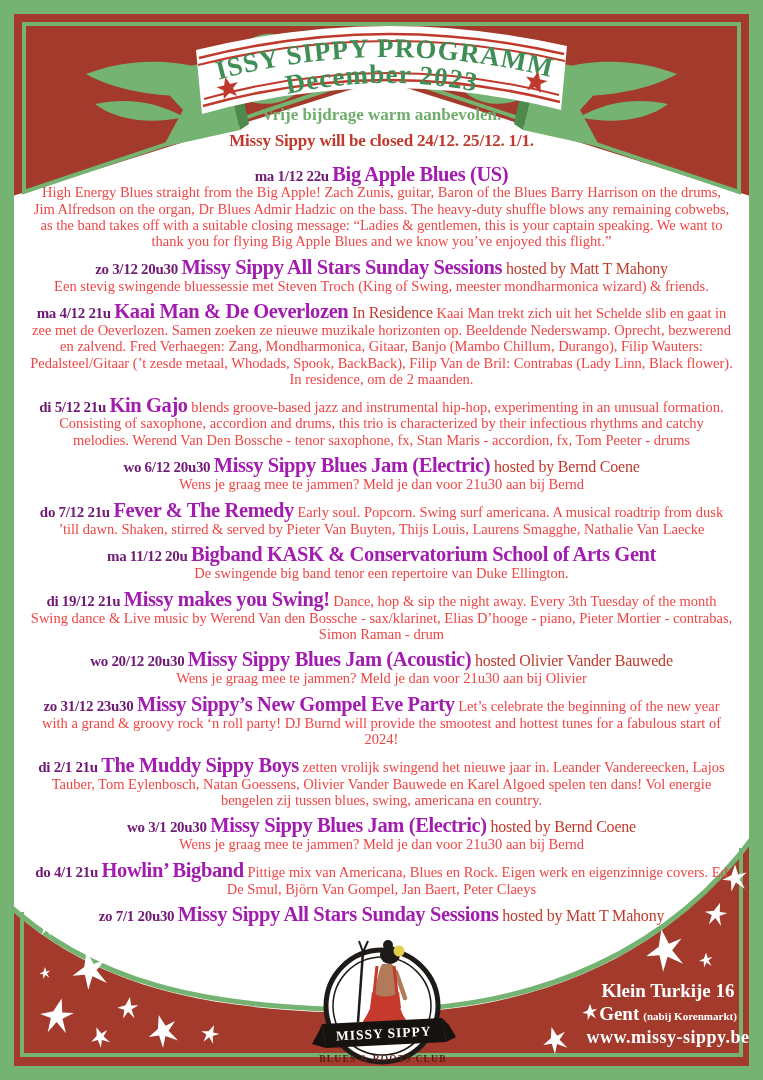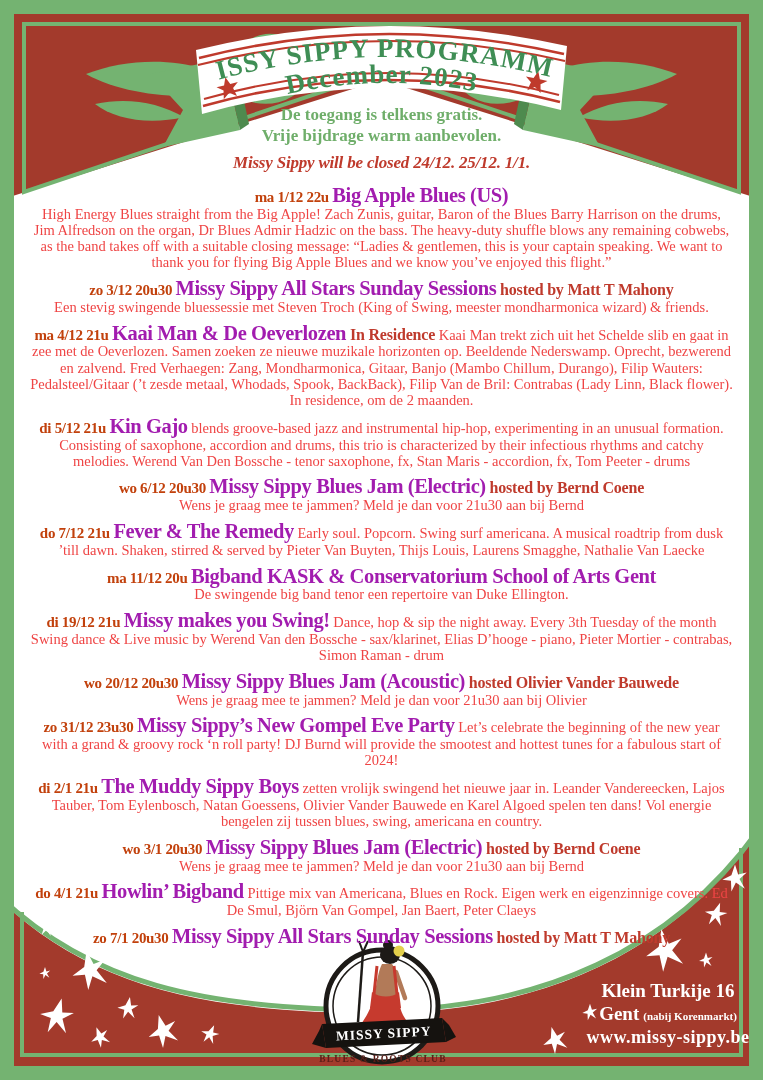--- a/index.html
+++ b/index.html
@@ -3,26 +3,26 @@
 <meta charset="utf-8">
 <style>
   html,body{margin:0;padding:0;background:#ffffff;}
   .poster{position:relative;width:763px;height:1080px;background:#ffffff;overflow:hidden;
           font-family:"Liberation Serif","DejaVu Serif",serif;}
   .deco{position:absolute;inset:0;z-index:1;pointer-events:none;}
   .frame{position:absolute;inset:0;border:14px solid #74b371;box-sizing:border-box;z-index:3;pointer-events:none;}
   .content{position:absolute;inset:0;z-index:2;padding:104px 30px 0;box-sizing:border-box;text-align:center;}
   .intro p{margin:0;line-height:1.25;}
   .intro-green{color:#6fae6a;font-weight:bold;font-size:17px;}
-  .intro-closed{color:#bf3a2c;font-weight:bold;font-size:17px;margin-top:5px !important;letter-spacing:-0.2px;font-style:italic;}
+  .intro-closed{color:#bf3a2c;font-weight:bold;font-size:17px;margin-top:5px !important;letter-spacing:-0.2px;}
   .events{height:762px;margin-top:12px;display:flex;flex-direction:column;justify-content:space-between;}
   .event{margin:0;font-size:14.5px;line-height:1.12;color:#35302c;}
-  .ev-date{color:#c2410c;font-weight:bold;font-size:15px;letter-spacing:-0.3px;}
+  .ev-date{color:#701a75;font-weight:bold;font-size:15px;letter-spacing:-0.3px;}
   .ev-title{color:#a21caf;font-weight:bold;font-size:20.5px;letter-spacing:-0.4px;line-height:1;}
-  .ev-host{color:#bf3a2c;font-weight:bold;font-size:16px;letter-spacing:-0.2px;}
+  .ev-host{color:#bf3a2c;font-weight:normal;font-size:16px;letter-spacing:-0.2px;}
   .ev-desc{color:#ef4444;}
   .desc-block{display:block;}
   text,textPath,tspan{font-family:"Liberation Serif","DejaVu Serif",serif;}
 </style>
 </head>
 <body>
 
 <div class="poster">
 
   <svg class="deco" viewBox="0 0 763 1080" aria-hidden="true">
@@ -121,21 +121,20 @@
         <path d="M 322,1024 L 326,1048 L 312,1044 L 319,1031 Z" fill="#15120f"></path>
         <path d="M 442,1018 L 446,1042 L 456,1037 L 449,1025 Z" fill="#15120f"></path>
         <text x="384" y="1038" text-anchor="middle" font-size="13.5" font-weight="bold" fill="#ffffff" letter-spacing="1" transform="rotate(-3 384 1038)">MISSY SIPPY</text>
         <text x="383" y="1062" text-anchor="middle" font-size="9.5" font-weight="bold" fill="#5a1e18" letter-spacing="1.2">BLUES &amp; ROOTS CLUB</text>
       </g>
     </g>
   </svg>
 
   <div class="content">
     <div class="intro">
-      <p class="intro-green">De toegang is telkens gratis.</p>
       <p class="intro-green">Vrije bijdrage warm aanbevolen.</p>
       <p class="intro-closed">Missy Sippy will be closed 24/12. 25/12. 1/1.</p>
     </div>
 
     <div class="events" id="events">
       <p class="event"><span class="ev-date">ma 1/12 22u </span><span class="ev-title">Big Apple Blues (US)</span><span class="ev-desc desc-block">High Energy Blues straight from the Big Apple! Zach Zunis, guitar, Baron of the Blues Barry Harrison on the drums, Jim Alfredson on the organ, Dr Blues Admir Hadzic on the bass. The heavy-duty shuffle blows any remaining cobwebs, as the band takes off with a suitable closing message: “Ladies &amp; gentlemen, this is your captain speaking. We want to thank you for flying Big Apple Blues and we know you’ve enjoyed this flight.”</span></p>
 
       <p class="event"><span class="ev-date">zo 3/12 20u30 </span><span class="ev-title">Missy Sippy All Stars Sunday Sessions</span><span class="ev-host"> hosted by Matt T Mahony</span><span class="ev-desc desc-block">Een stevig swingende bluessessie met Steven Troch (King of Swing, meester mondharmonica wizard) &amp; friends.</span></p>
 
       <p class="event"><span class="ev-date">ma 4/12 21u </span><span class="ev-title">Kaai Man &amp; De Oeverlozen</span><span class="ev-host"> In Residence</span><span class="ev-desc"> Kaai Man trekt zich uit het Schelde slib en gaat in zee met de Oeverlozen. Samen zoeken ze nieuwe muzikale horizonten op. Beeldende Nederswamp. Oprecht, bezwerend en zalvend. Fred Verhaegen: Zang, Mondharmonica, Gitaar, Banjo (Mambo Chillum, Durango), Filip Wauters: Pedalsteel/Gitaar (’t zesde metaal, Whodads, Spook, BackBack), Filip Van de Bril: Contrabas (Lady Linn, Black flower). In residence, om de 2 maanden.</span></p>

